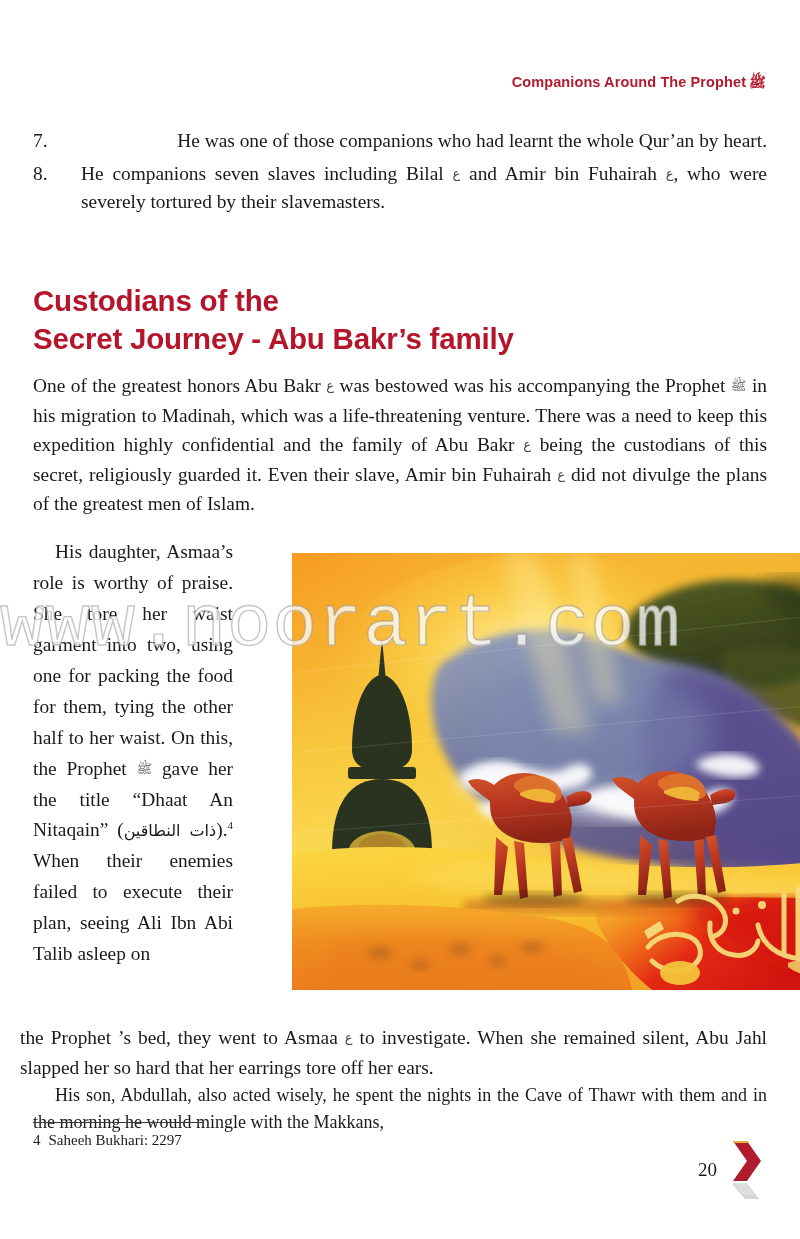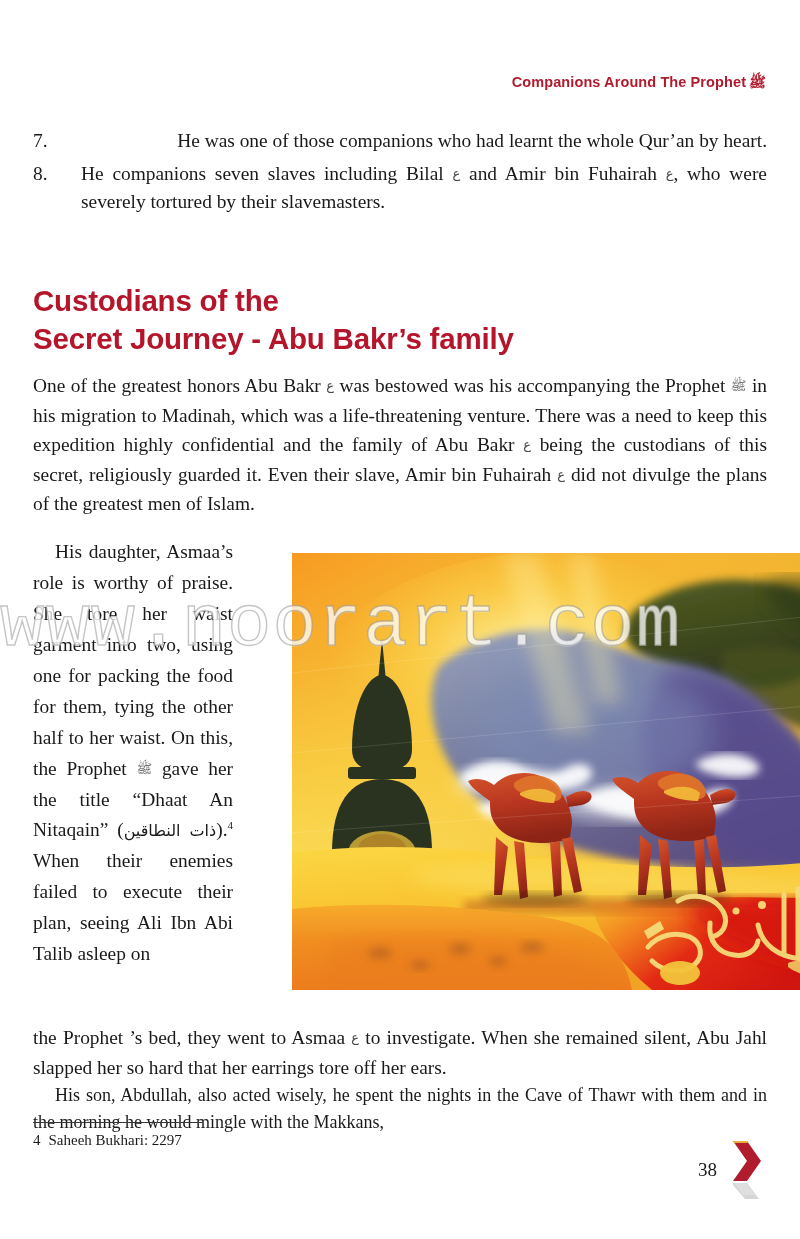--- a/index.html
+++ b/index.html
@@ -119,21 +119,21 @@
     font-family: "DejaVu Sans", sans-serif;
     font-size: 16px;
     direction: rtl;
     unicode-bidi: isolate;
   }
   sup.fn { font-size: 11px; vertical-align: super; }
 
   
   .cont-para {
     position: absolute;
-    top: 1004px; left: 33px; right: 33px;
+    top: 1004px; left: 20px; right: 33px;
     font-size: 19.4px;
     line-height: 1.52;
     text-align: justify;
     text-justify: inter-word;
   }
   .cont-para2 {
     position: absolute;
     top: 1064px; left: 33px; right: 33px;
     font-size: 18px;
     line-height: 1.52;
@@ -451,21 +451,21 @@
   <p class="cont-para"><span>the Prophet ’s bed, they went to Asmaa</span> <span class="glyph">ع</span> <span>to investigate. When she remained silent, Abu Jahl slapped her so hard that her earrings tore off her ears.</span></p>
 
   <p class="cont-para2"><span class="indent"></span><span>His son, Abdullah, also acted wisely, he spent the nights in the Cave of Thawr with them and in the morning he would mingle with the Makkans,</span></p>
 
   <div class="footnote-rule"></div>
   <div class="footnote">
     <span class="fnum">4</span><span>Saheeh Bukhari: 2297</span>
   </div>
 
   <div class="folio">
-    <span class="folio-num">38</span>
+    <span class="folio-num">20</span>
     <span class="chevron-wrap">
       <svg width="40" height="62" viewBox="0 0 40 62">
         <path d="M6 2 L 20 2 L 34 22 L 20 42 L 6 42 L 20 22 Z" fill="#b01c2e"></path>
         <path d="M6 2 L 20 2 L 21 4 L 7 4 Z" fill="#e8b23a"></path>
         <path d="M6 44 L 20 44 L 32 60 L 18 60 L 6 46 Z" fill="#cfcfcf" opacity=".85"></path>
         <path d="M7 44 L 19 44 L 28 56 L 16 56 Z" fill="#e2e2e2" opacity=".7"></path>
       </svg>
     </span>
   </div>
 

